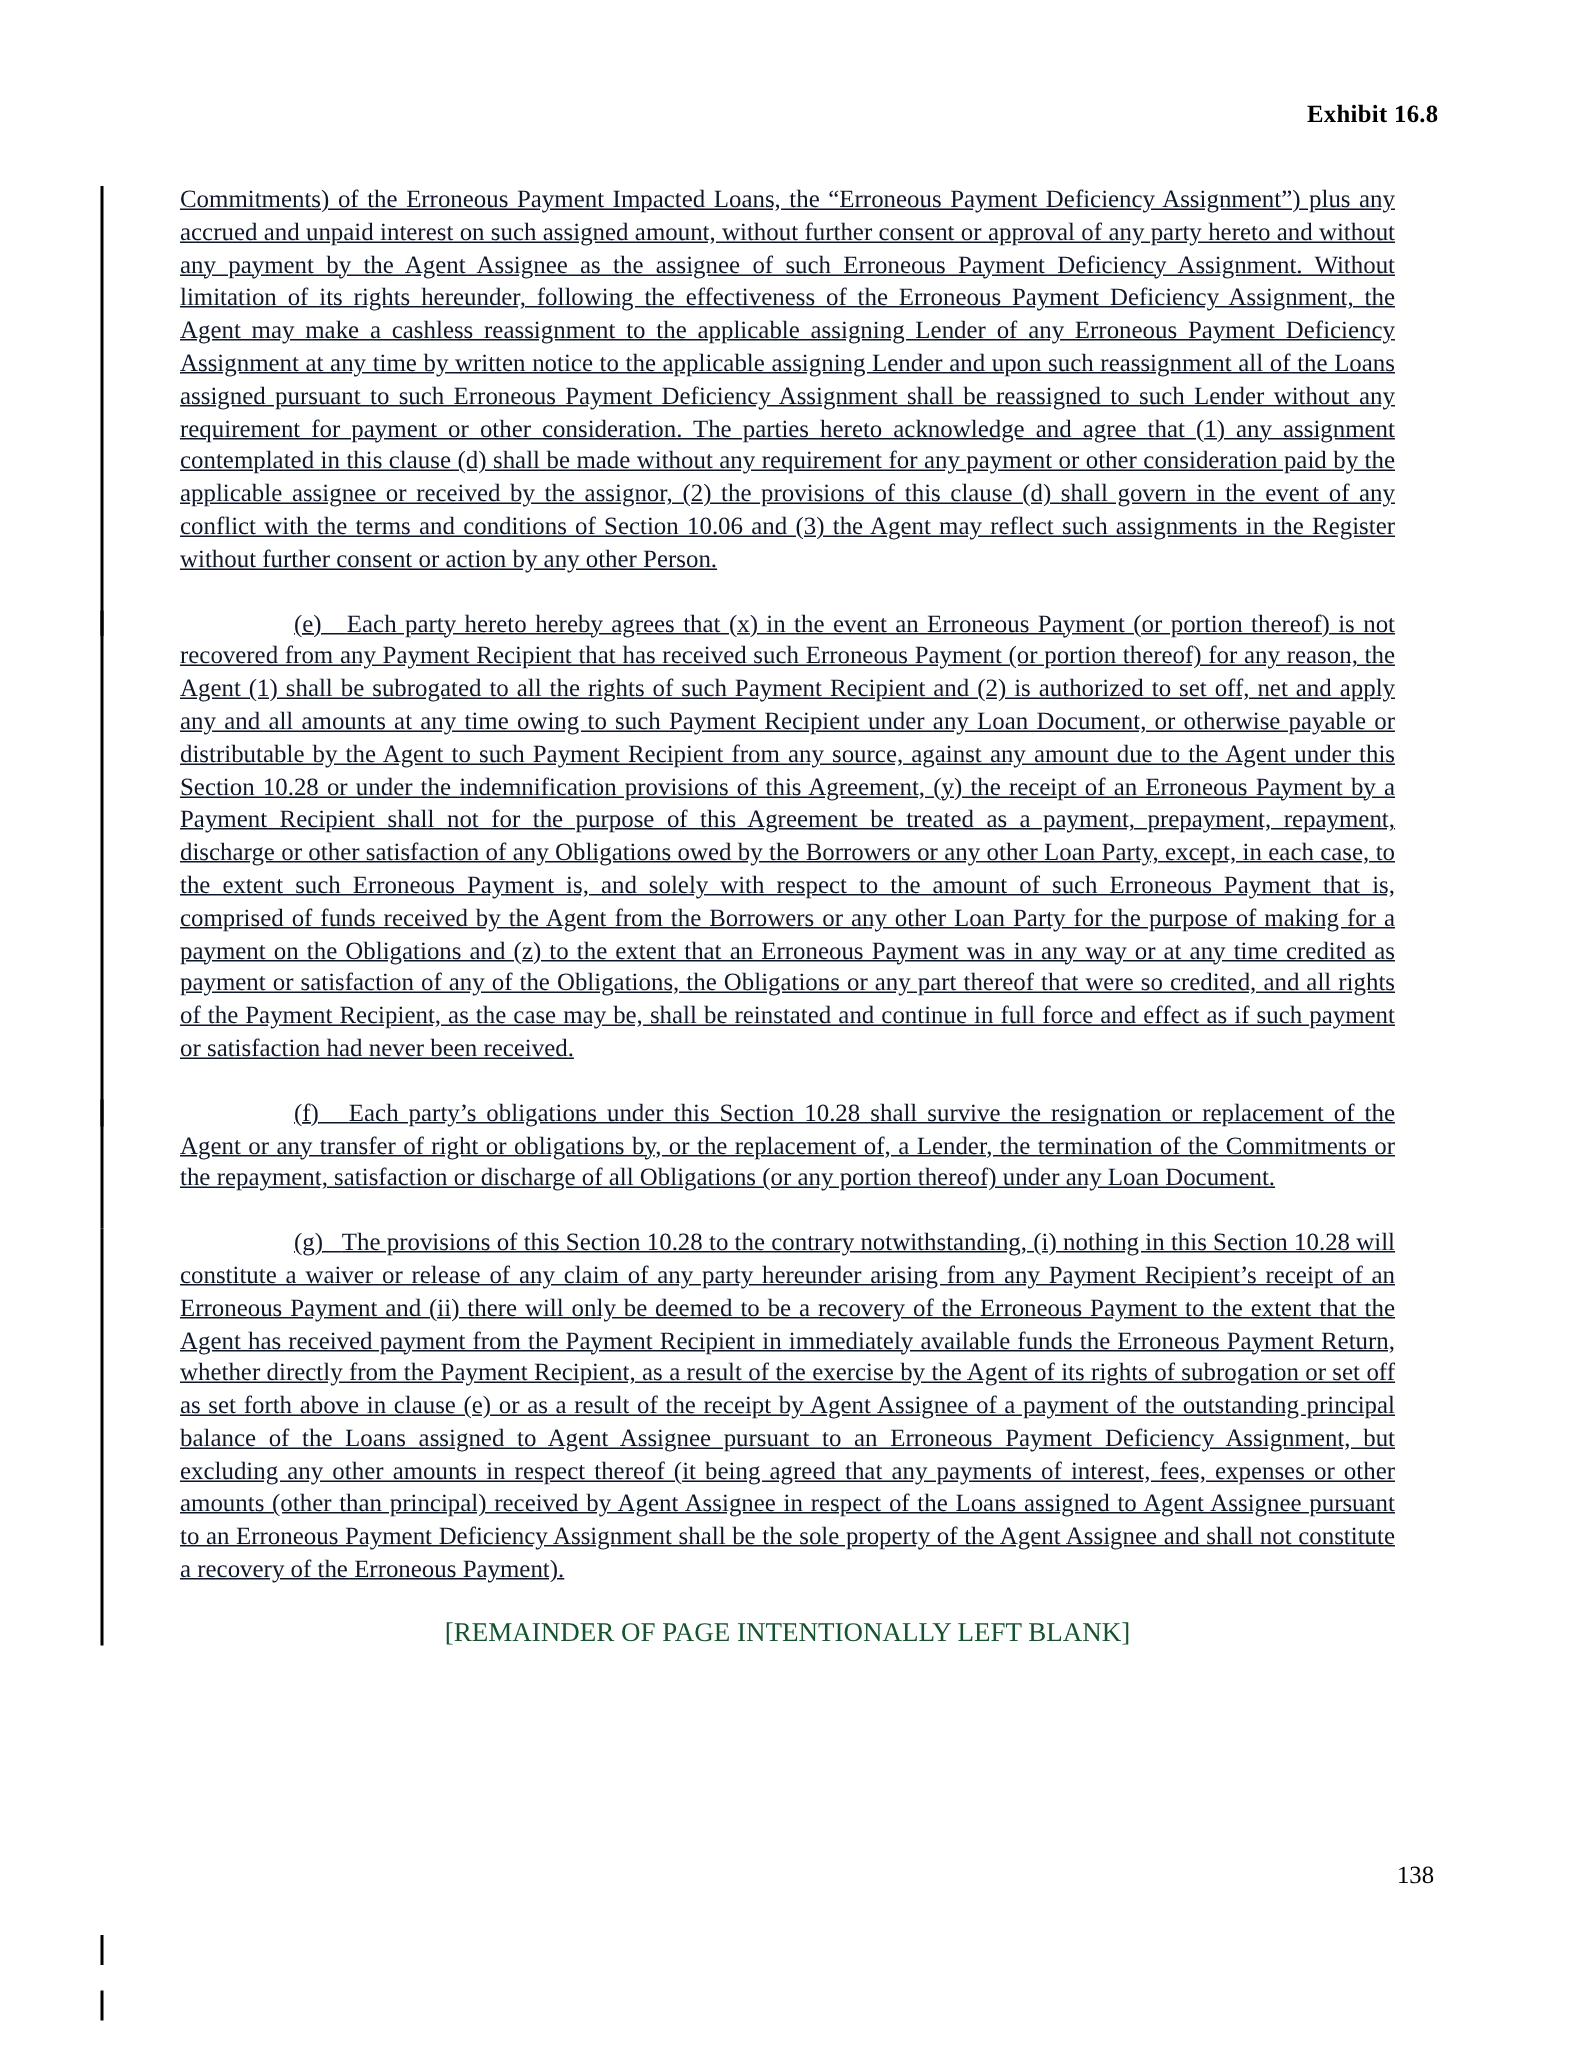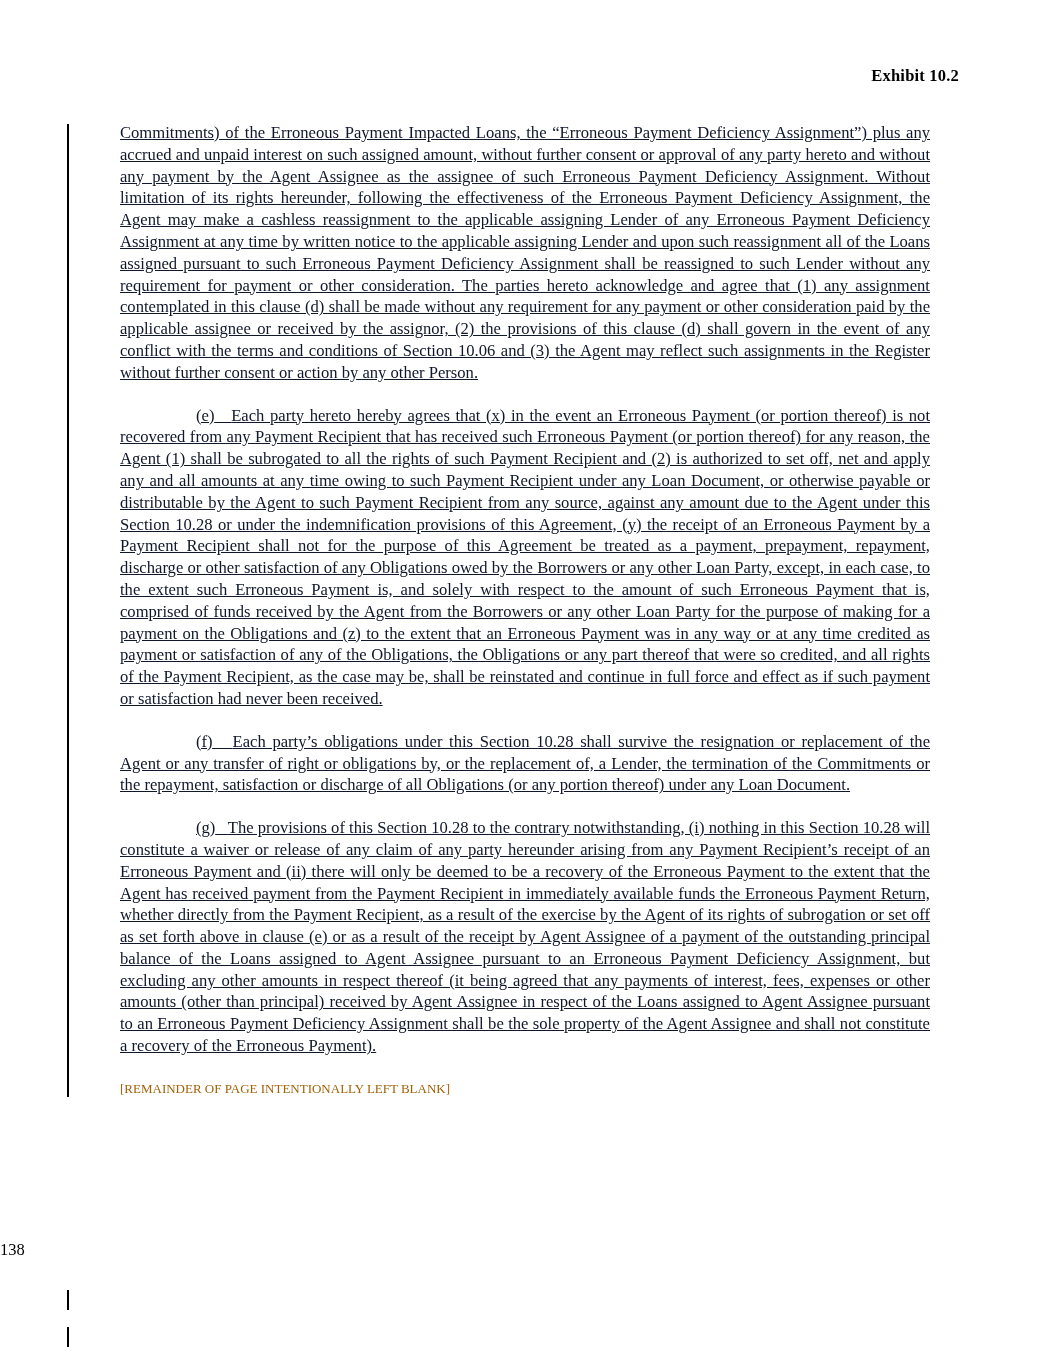--- a/index.html
+++ b/index.html
@@ -49,32 +49,32 @@
     width: 76px;
   }
   .marker {
     position: absolute;
     left: -53px;
     width: 2px;
     background: #000000;
   }
   .center-note {
     margin-top: 8px;
-    text-align: left;
-    font-size: 13px;
-    color: #a16207;
+    text-align: center;
+    font-size: 18px;
+    color: #14532d;
     text-decoration: none;
     line-height: 21.8px;
   }
   .page-number {
     position: absolute;
     top: 1240px;
     left: 0;
     width: 956px;
-    text-align: left;
+    text-align: right;
     font-size: 16.5px;
     color: #000000;
   }
   .bottom-mark {
     position: absolute;
     left: 67px;
     width: 2px;
     height: 20px;
     background: #000000;
   }
@@ -82,21 +82,21 @@
   .bm2 { top: 1327px; }
   .label-letter {
     text-decoration: underline;
   }
 </style>
 </head>
 <body>
 
 <div class="page">
 
-  <div class="exhibit-label">Exhibit 10.2</div>
+  <div class="exhibit-label">Exhibit 16.8</div>
 
   <div class="content">
 
     <p class="para">
       <span class="marker" style="top:2px;height:300px;"></span>
       <span>Commitments) of the Erroneous Payment Impacted Loans, the “Erroneous Payment Deficiency Assignment”) plus any accrued and unpaid interest on such assigned amount, without further consent or approval of any party hereto and without any payment by the Agent Assignee as the assignee of such Erroneous Payment Deficiency Assignment.  Without limitation of its rights hereunder, following the effectiveness of the Erroneous Payment Deficiency Assignment, the Agent may make a cashless reassignment to the applicable assigning Lender of any Erroneous Payment Deficiency Assignment at any time by written notice to the applicable assigning Lender and upon such reassignment all of the Loans assigned pursuant to such Erroneous Payment Deficiency Assignment shall be reassigned to such Lender without any requirement for payment or other consideration.  The parties hereto acknowledge and agree that (1) any assignment contemplated in this clause (d) shall be made without any requirement for any payment or other consideration paid by the applicable assignee or received by the assignor, (2) the provisions of this clause (d) shall govern in the event of any conflict with the terms and conditions of Section 10.06 and (3) the Agent may reflect such assignments in the Register without further consent or action by any other Person.</span>
     </p>
 
     <p class="para">
       <span class="marker" style="top:2px;height:344px;"></span>

